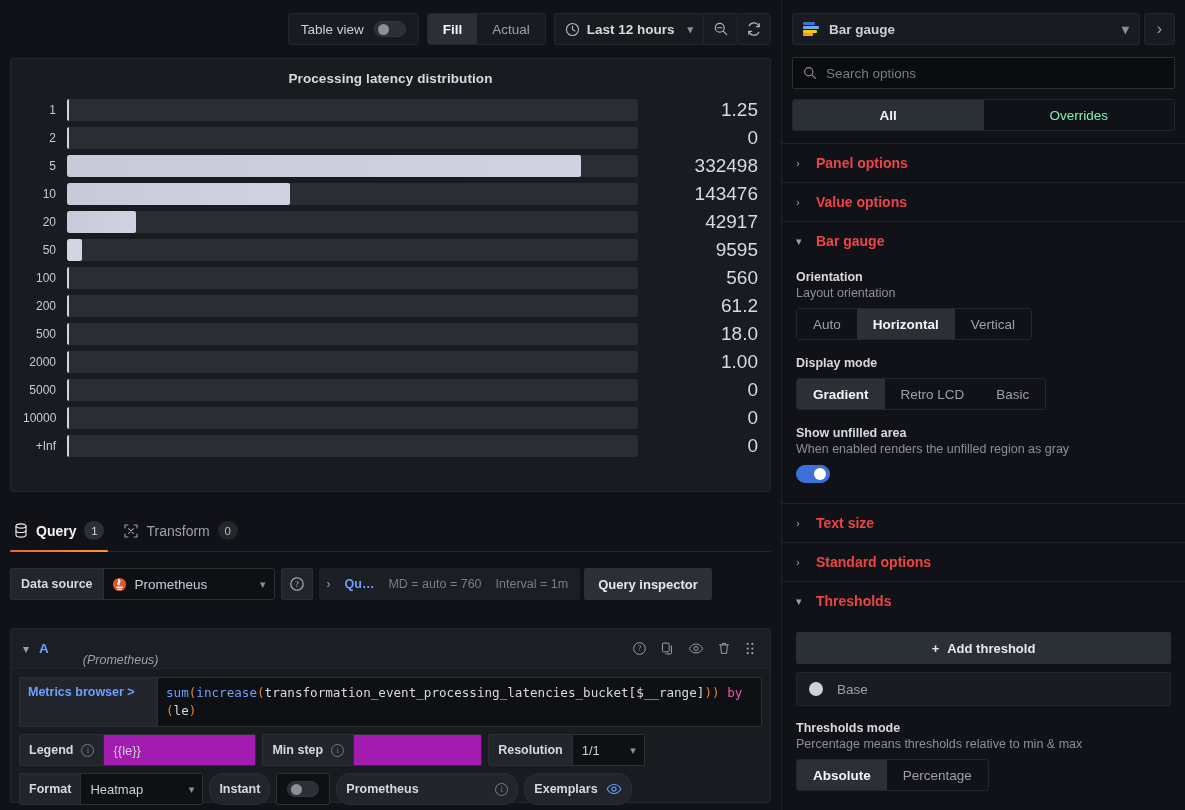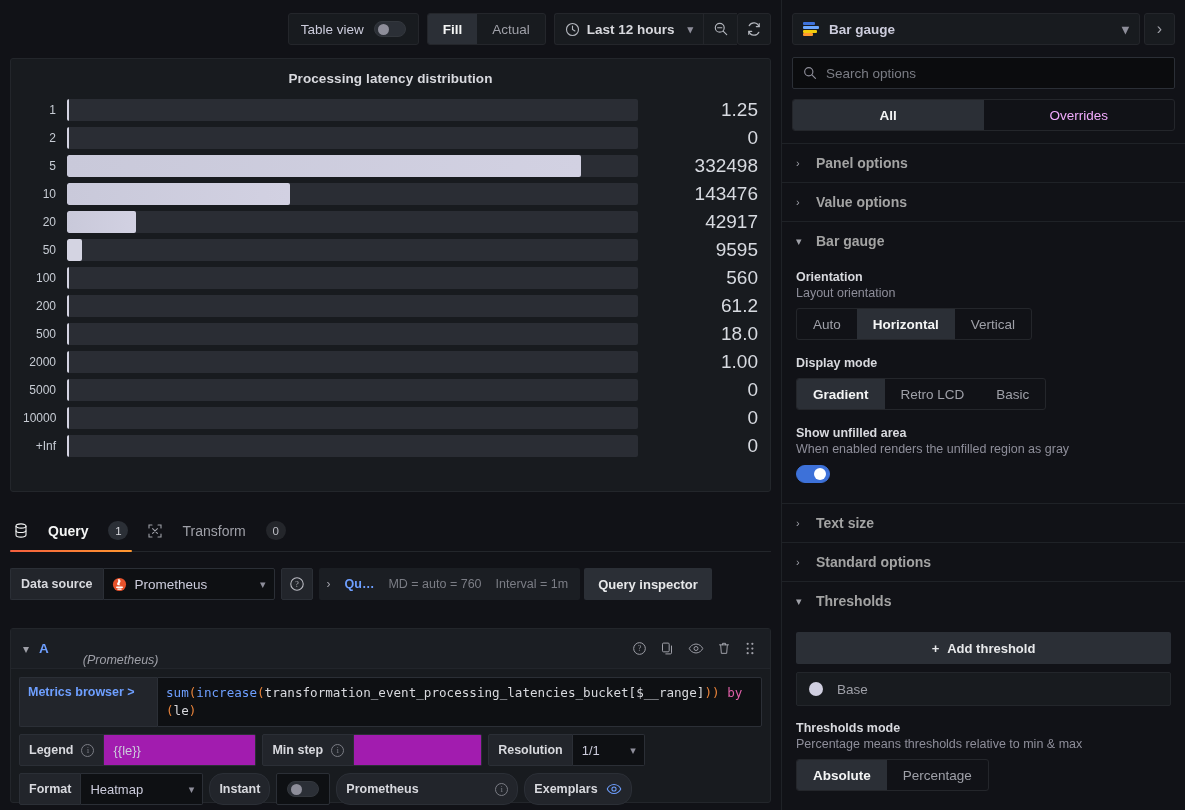--- a/index.html
+++ b/index.html
@@ -128,21 +128,21 @@
     font-size: 19px; color: #d7dae0; font-variant-numeric: tabular-nums;
     white-space: nowrap;
   }
 
   
   .qtabs {
     position: absolute; left: 10px; top: 508px; width: 761px; height: 44px;
     display: flex; align-items: flex-end; border-bottom: 1px solid #23262b;
   }
   .qtab {
-    display: flex; align-items: center; gap: 20px;
+    display: flex; align-items: center; gap: 8px;
     padding: 0 16px 11px 4px; font-size: 14px; color: #9fa0a8;
     position: relative;
   }
   .qtab.active { color: #f4f5f5; font-weight: bold; }
   .qtab.active:after {
     content: ""; position: absolute; left: 0; right: 12px; bottom: -1px;
     height: 2px; background: linear-gradient(90deg, #f55f3e, #ff9830);
     border-radius: 2px;
   }
   .qtab .badge {
@@ -268,31 +268,31 @@
     padding: 0 10px; background: #0b0c0e;
     border: 1px solid #2b2f36; border-radius: 2px;
     font-size: 13.5px; color: #7b7d85;
   }
   .allov {
     margin: 10px 10px 0 10px; height: 32px; display: flex;
     border: 1px solid #24262b; border-radius: 3px; overflow: hidden;
   }
   .allov .opt {
     flex: 1 1 50%; display: flex; align-items: center; justify-content: center;
-    font-size: 13.5px; color: #f0abfc;
+    font-size: 13.5px; color: #86efac;
   }
   .allov .opt.active { background: #2b2f36; color: #f4f5f5; font-weight: bold; }
 
   .section { border-top: 1px solid #1f2227; }
   .sec-head {
     display: flex; align-items: center; gap: 12px;
     height: 38px; padding: 0 10px 0 14px;
   }
   .sec-head .chev { color: #9fa0a8; font-size: 11px; width: 8px; }
-  .sec-head .t { font-size: 14px; font-weight: bold; color: #a3a3a3; }
+  .sec-head .t { font-size: 14px; font-weight: bold; color: #ef4444; }
   .sec-body { padding: 2px 14px 16px 14px; }
   .opt-title { font-size: 12.5px; font-weight: bold; color: #d8d9de; margin-top: 8px; }
   .opt-desc { font-size: 12.5px; color: #8e8e9a; margin-top: 2px; }
 
   .radio-group {
     display: flex; height: 32px; margin-top: 8px;
     border: 1px solid #24262b; border-radius: 3px; overflow: hidden; width: max-content;
   }
   .radio-group .opt {
     display: flex; align-items: center; justify-content: center;

